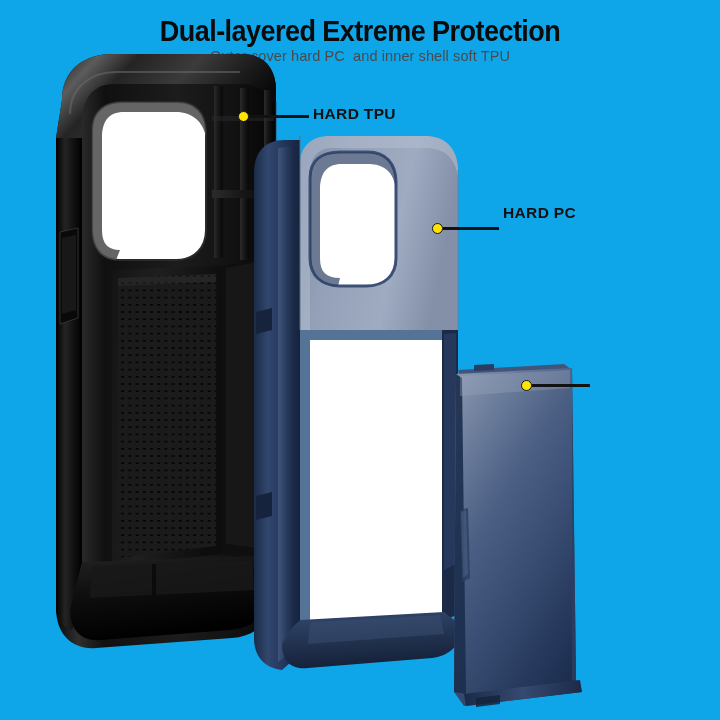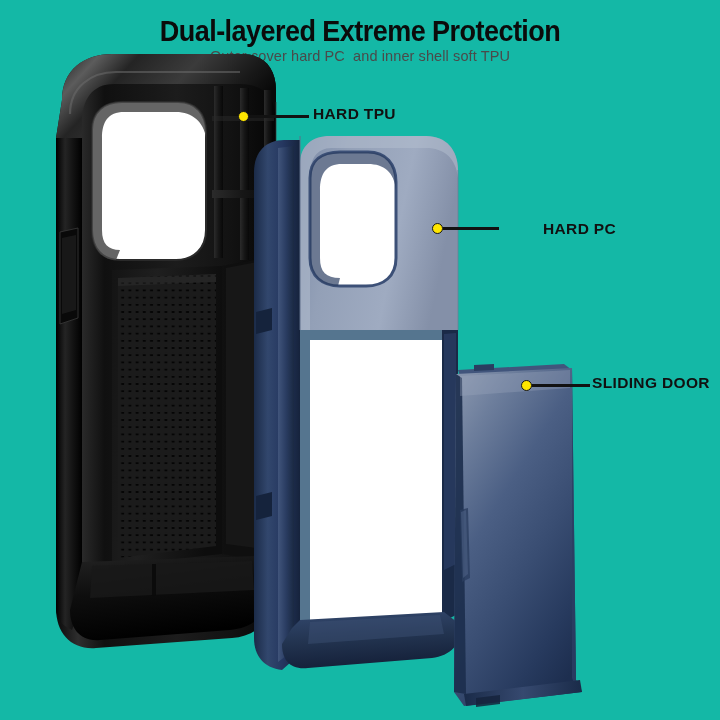--- a/index.html
+++ b/index.html
@@ -8,21 +8,21 @@
     padding: 0;
     background: #ffffff;
   }
   body {
     font-family: "Liberation Sans", sans-serif;
   }
   #stage {
     position: relative;
     width: 720px;
     height: 720px;
-    background: #14b8a6;
+    background: #0ea5e9;
     overflow: hidden;
   }
 
   
   .title {
     position: absolute;
     left: 0;
     top: 14px;
     width: 720px;
     text-align: center;
@@ -378,19 +378,18 @@
       <path d="M 30 340 L 54 337 L 54 346 L 30 349 Z" fill="#15233c" opacity="0.85"></path>
     </svg>
   </div>
 
   <div class="callout-dot" style="left:238px; top:111px;"></div>
   <div class="callout-line" style="left:249px; top:115px; width:60px;"></div>
   <div class="callout-text" style="left:313px; top:105px;">HARD TPU</div>
 
   <div class="callout-dot" style="left:432px; top:223px;"></div>
   <div class="callout-line" style="left:443px; top:227px; width:56px;"></div>
-  <div class="callout-text" style="left:503px; top:220px;margin-left:40px;">HARD PC</div>
+  <div class="callout-text" style="left:503px; top:204px;">HARD PC</div>
 
   <div class="callout-dot" style="left:521px; top:380px;"></div>
   <div class="callout-line" style="left:532px; top:384px; width:58px;"></div>
-  <div class="callout-text" style="left:592px; top:374px;">SLIDING DOOR</div>
 
 </div>
 
 </body></html>

